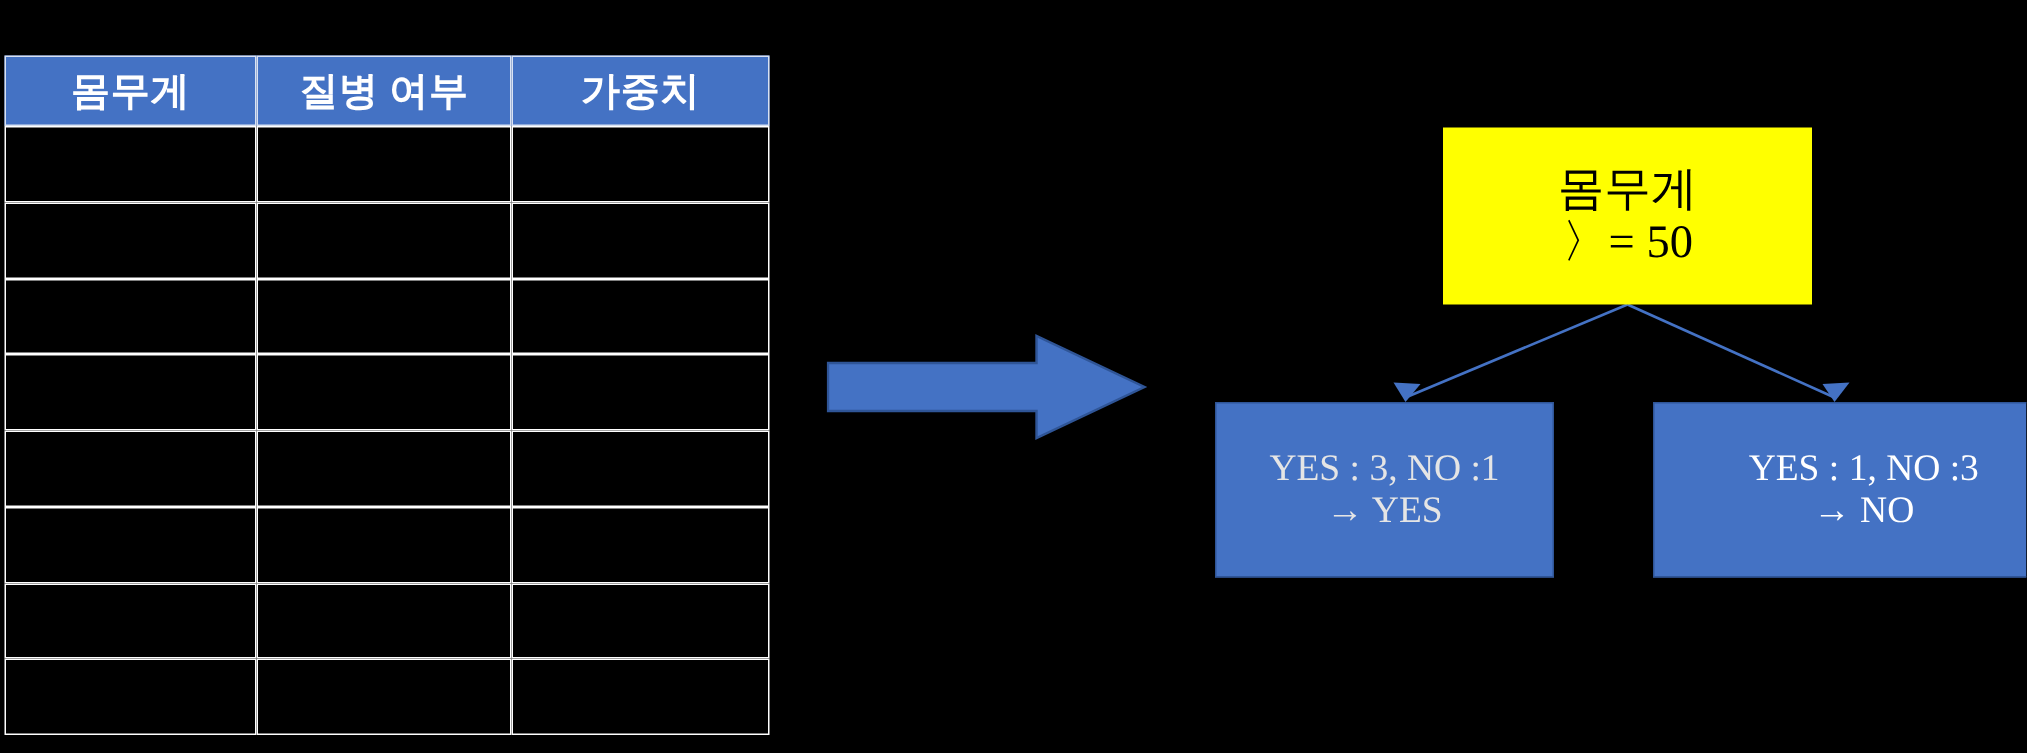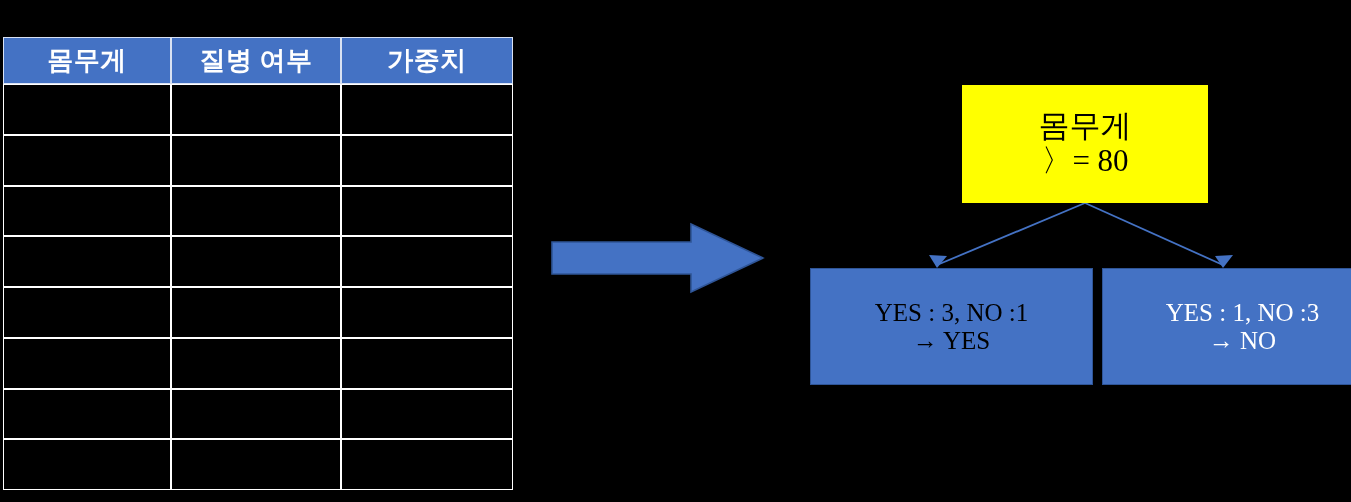--- a/index.html
+++ b/index.html
@@ -81,25 +81,25 @@
     top: 10px;
     width: 246px;
     height: 118px;
     background: #FFFF00;
     color: #000000;
     font-size: 31px;
   }
   #node-left {
     left: 50px;
     top: 193px;
-    width: 283px;
+    width: 226px;
     height: 117px;
     background: #4472C4;
     border: 1px solid #2F5597;
-    color: #000000;
+    color: #e5e5e5;
     font-size: 25px;
   }
   #node-right {
     left: 342px;
     top: 193px;
     width: 281px;
     height: 117px;
     background: #4472C4;
     border: 1px solid #2F5597;
     color: #FFFFFF;
@@ -188,21 +188,21 @@
 
       <line x1="325" y1="128" x2="177" y2="190" stroke="#4472C4" stroke-width="1.8"></line>
       <polygon points="177,193 169,180 187,181" fill="#4472C4"></polygon>
 
       <line x1="325" y1="128" x2="463" y2="190" stroke="#4472C4" stroke-width="1.8"></line>
       <polygon points="463,193 455,181 473,180" fill="#4472C4"></polygon>
     </svg>
 
     <div class="node" id="node-root">
       <span class="line1">몸무게</span>
-      <span class="line2">〉= 80</span>
+      <span class="line2">〉= 50</span>
     </div>
 
     <div class="node" id="node-left">
       <span class="line1">YES : 3, NO :1</span>
       <span class="line2">→ YES</span>
     </div>
 
     <div class="node" id="node-right">
       <span class="line1">YES : 1, NO :3</span>
       <span class="line2">→ NO</span>

